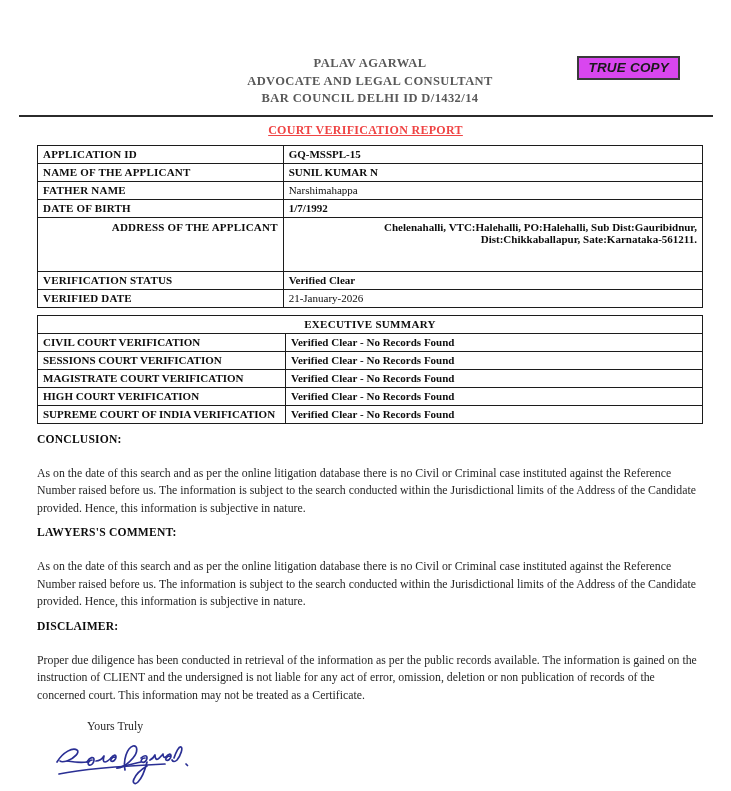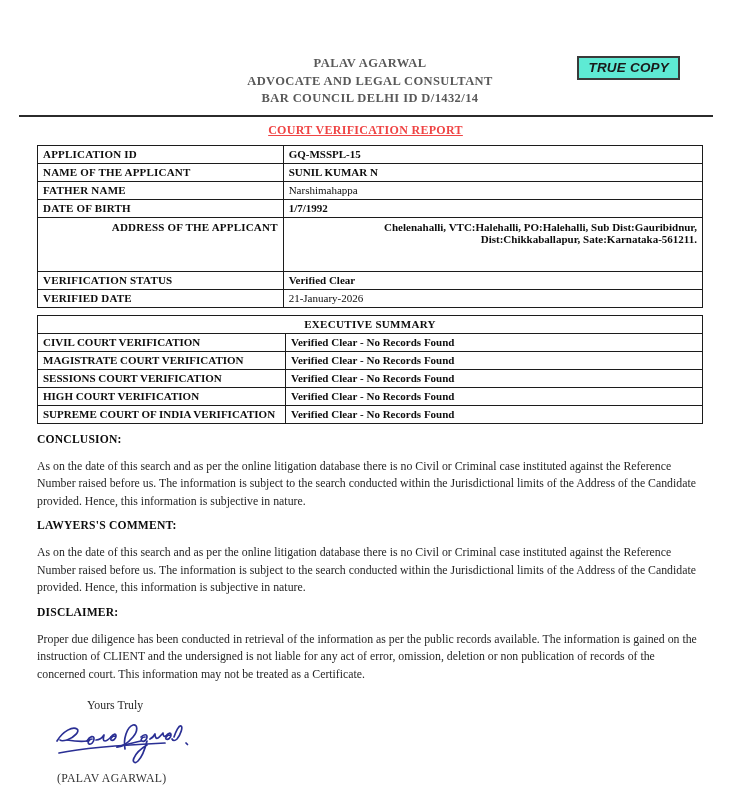--- a/index.html
+++ b/index.html
@@ -29,21 +29,21 @@
   .stamp {
     position: absolute;
     top: 56px; right: 51px;
     border: 2px solid #3a3a3a;
     padding: 2px 9px 3px 9px;
     font-family: "Liberation Sans", sans-serif;
     font-style: italic;
     font-weight: bold;
     font-size: 13.5px;
     color: #1a1a1a;
-    background: #5eead4;
+    background: #d946ef;
     letter-spacing: 0.2px;
   }
 
   .rule {
     margin: 7px 18px 0 19px;
     border-top: 2px solid #2b2b2b;
   }
 
   .report-title {
     text-align: center;
@@ -84,21 +84,21 @@
   .summary-table td.result { text-align: left; font-weight: bold; }
 
   .section { margin-top: 9px; }
   .section-heading {
     font-weight: bold;
     font-size: 11.6px;
     color: #0d0d0d;
     letter-spacing: 0.2px;
   }
   .section-body {
-    margin-top: 12px;
+    margin-top: 19px;
     font-size: 11.8px;
     line-height: 17.5px;
     color: #262626;
     width: 660px;
   }
 
   .yours-truly {
     margin: 15px 0 0 50px;
     font-size: 11.8px;
     color: #262626;
@@ -176,25 +176,25 @@
     <table class="summary-table">
       <tbody>
         <tr>
           <td class="header-cell" colspan="2">EXECUTIVE SUMMARY</td>
         </tr>
         <tr>
           <td class="court">CIVIL COURT VERIFICATION</td>
           <td class="result">Verified Clear - No Records Found</td>
         </tr>
         <tr>
+          <td class="court">SESSIONS COURT VERIFICATION</td>
+          <td class="result">Verified Clear - No Records Found</td>
+        </tr>
+        <tr>
           <td class="court">MAGISTRATE COURT VERIFICATION</td>
-          <td class="result">Verified Clear - No Records Found</td>
-        </tr>
-        <tr>
-          <td class="court">SESSIONS COURT VERIFICATION</td>
           <td class="result">Verified Clear - No Records Found</td>
         </tr>
         <tr>
           <td class="court">HIGH COURT VERIFICATION</td>
           <td class="result">Verified Clear - No Records Found</td>
         </tr>
         <tr>
           <td class="court">SUPREME COURT OF INDIA VERIFICATION</td>
           <td class="result">Verified Clear - No Records Found</td>
         </tr>

